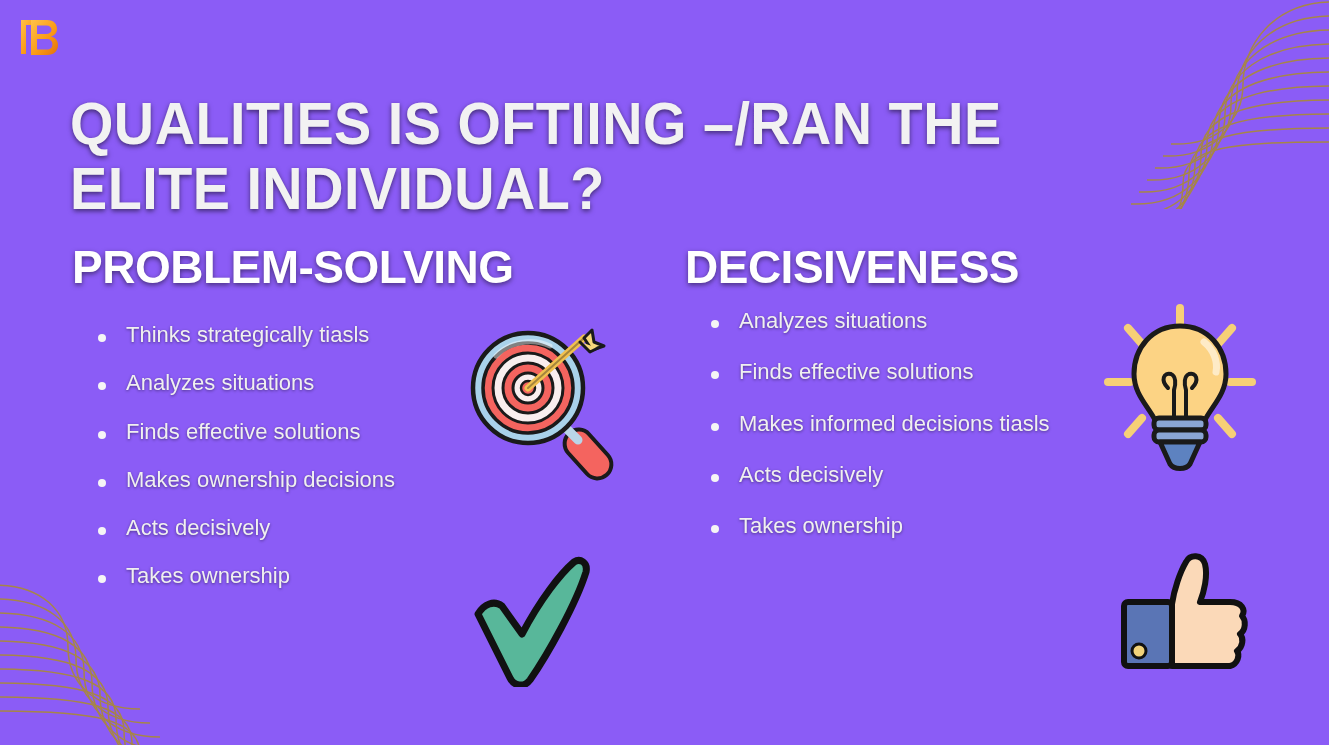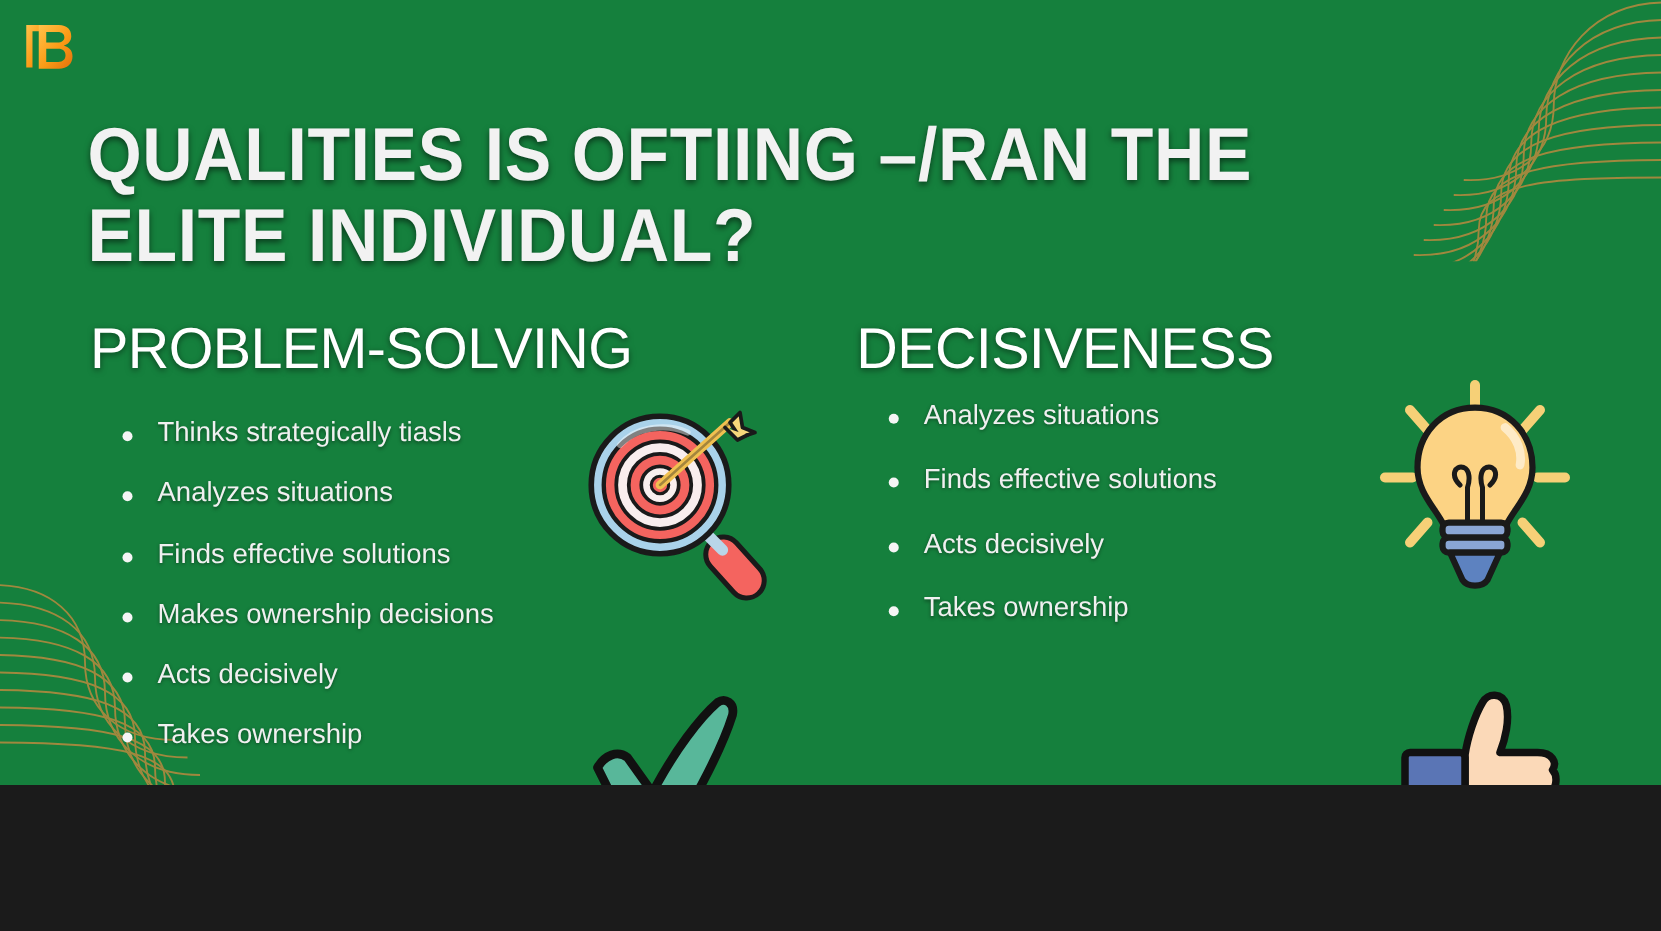--- a/index.html
+++ b/index.html
@@ -3,22 +3,22 @@
 <meta charset="utf-8">
 <style>
   html, body {
     margin: 0;
     padding: 0;
     background: #1b1b1b;
   }
   #slide {
     position: relative;
     width: 1329px;
-    height: 628px;
-    background: #15803d;
+    height: 745px;
+    background: #8b5cf6;
     overflow: hidden;
     font-family: "Liberation Sans", "DejaVu Sans", sans-serif;
   }
 
   
   .corner-deco {
     position: absolute;
     pointer-events: none;
   }
   .corner-deco.top-right {
@@ -63,24 +63,24 @@
   
   .column {
     position: absolute;
     top: 240px;
   }
   #col-left  { left: 72px;  width: 580px; }
   #col-right { left: 685px; width: 580px; }
 
   .col-heading {
     color: #ffffff;
-    font-weight: normal;
+    font-weight: bold;
     font-size: 46px;
     letter-spacing: -0.5px;
-    margin: 11px 0 26px 0;
+    margin: 0 0 26px 0;
     text-shadow: 0 2px 5px rgba(0,0,0,.5);
   }
   #col-right .col-heading { margin-bottom: 12px; }
 
   .bullet-list {
     list-style: none;
     margin: 0;
     padding: 0;
   }
   .bullet-item {
@@ -177,20 +177,21 @@
       <li class="bullet-item">Acts decisively</li>
       <li class="bullet-item">Takes ownership</li>
     </ul>
   </section>
 
   <section id="col-right" class="column">
     <h2 class="col-heading">DECISIVENESS</h2>
     <ul class="bullet-list">
       <li class="bullet-item">Analyzes situations</li>
       <li class="bullet-item">Finds effective solutions</li>
+      <li class="bullet-item">Makes informed decisions tiasls</li>
       <li class="bullet-item">Acts decisively</li>
       <li class="bullet-item">Takes ownership</li>
     </ul>
   </section>
 
   <svg id="illus-target" class="illus" viewBox="0 0 160 155" xmlns="http://www.w3.org/2000/svg">
 
     <g stroke="#1a1a1a" stroke-width="4" stroke-linecap="round" stroke-linejoin="round">
       <rect x="108" y="100" width="28" height="56" rx="14" fill="#f4645f" transform="rotate(-42 122 128)"></rect>
       <line x1="100" y1="102" x2="112" y2="114" stroke="#b9d5e8" stroke-width="9"></line>

